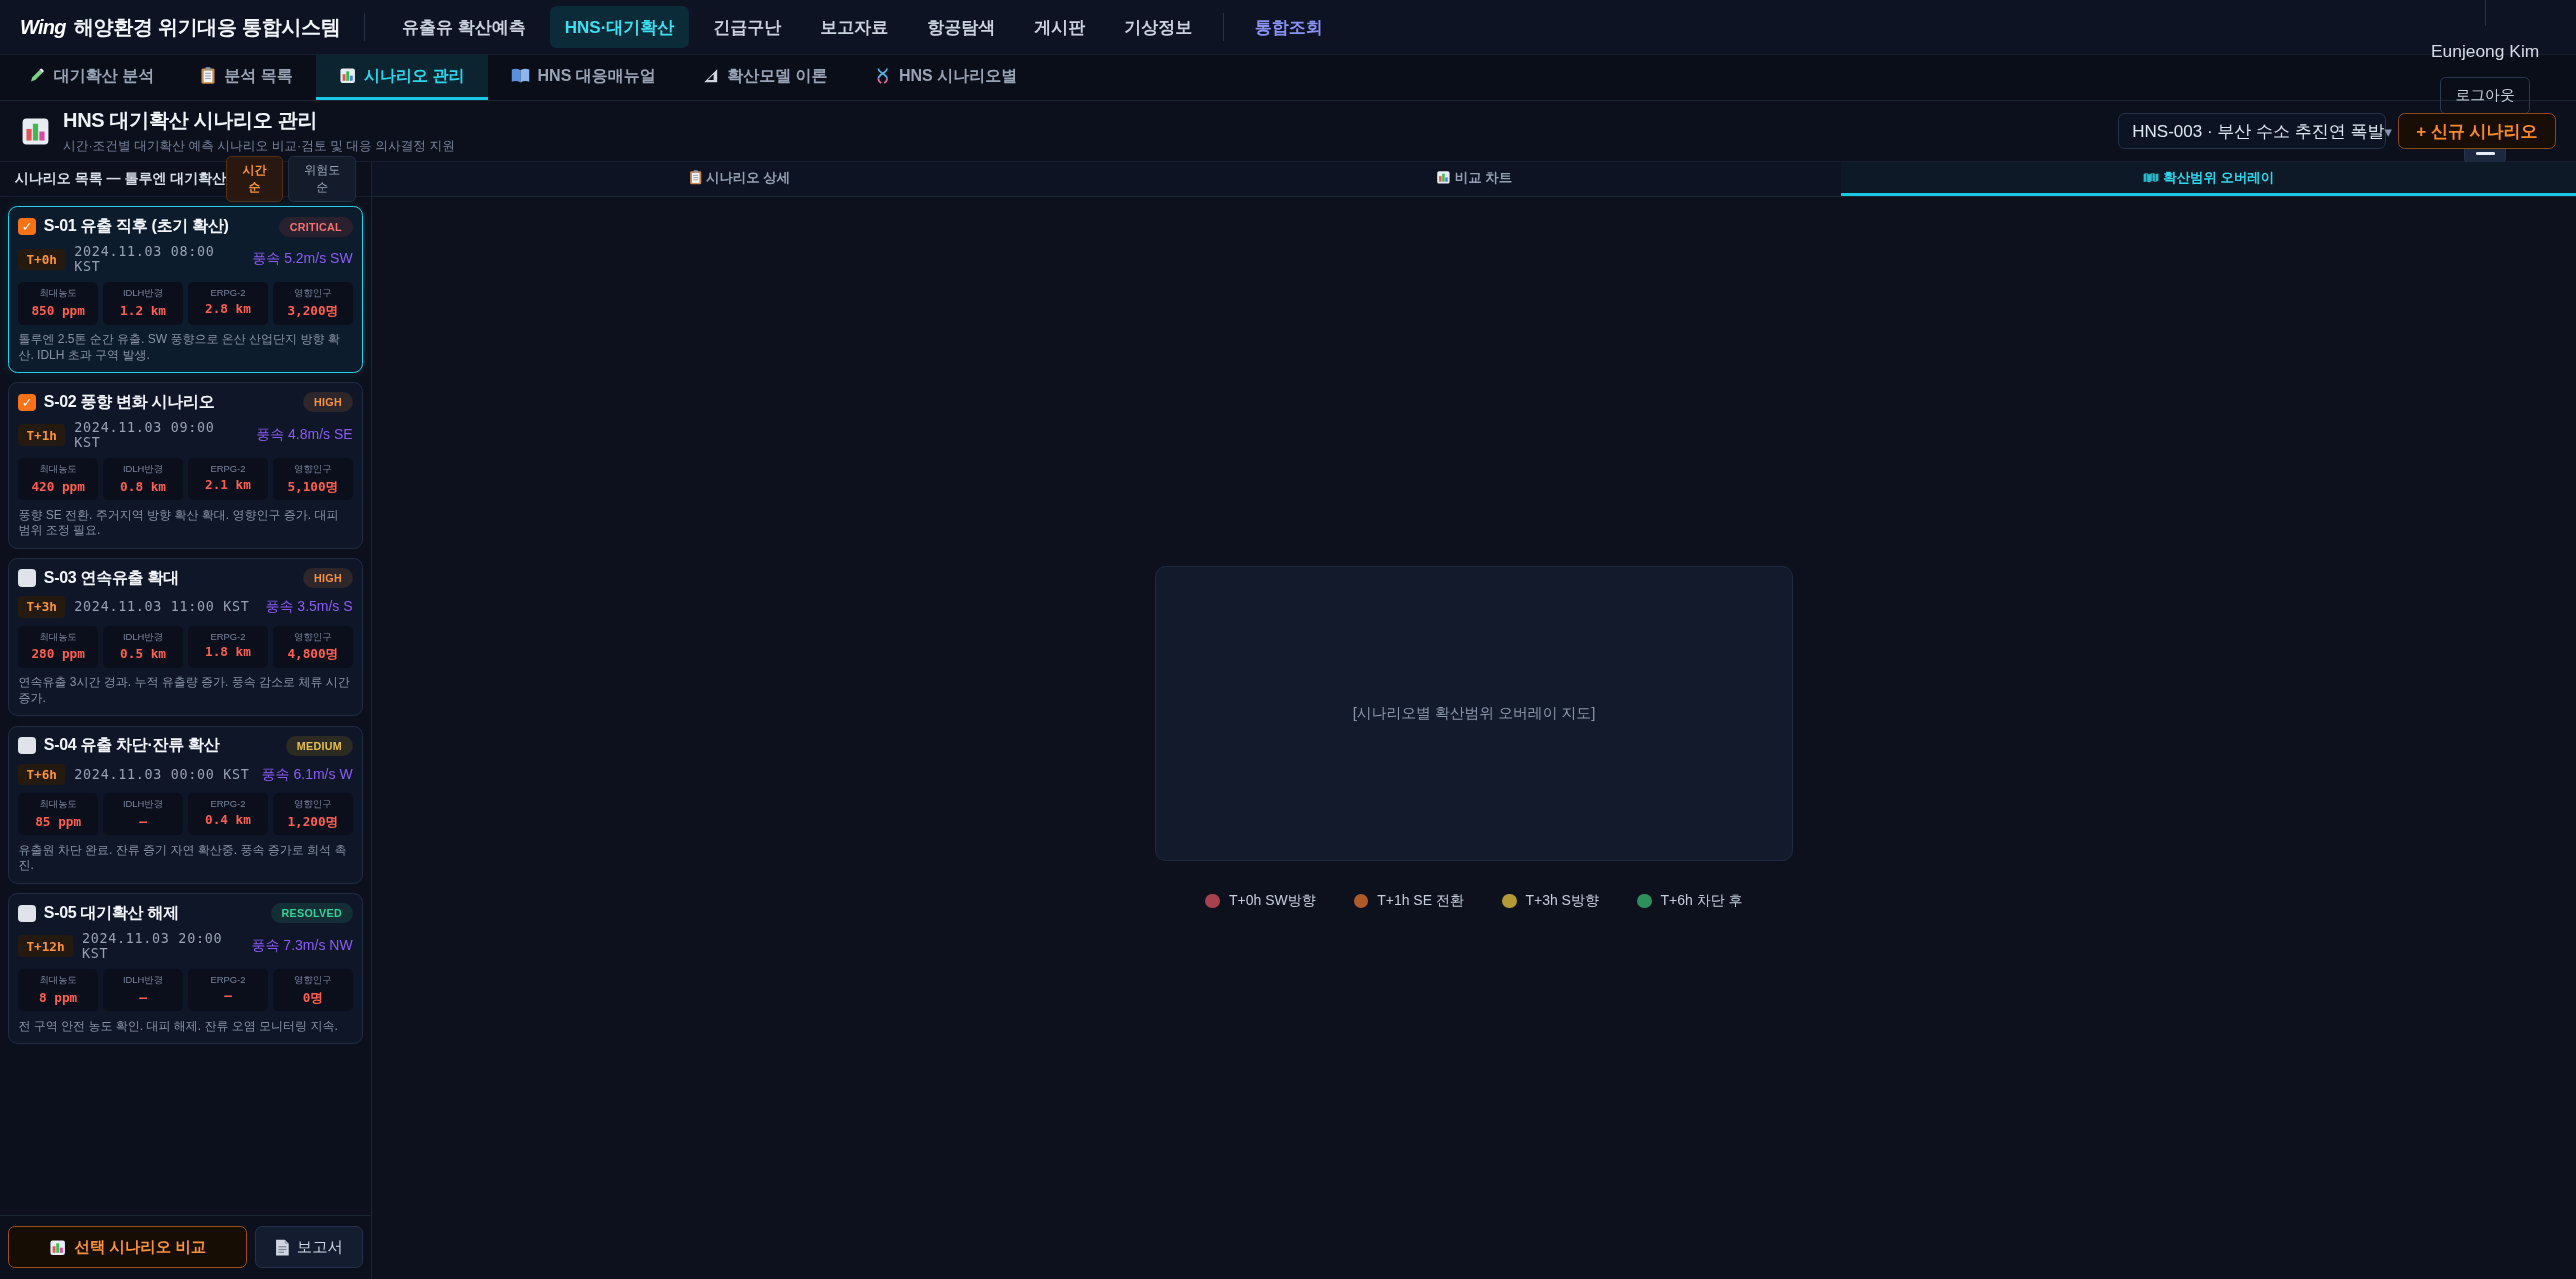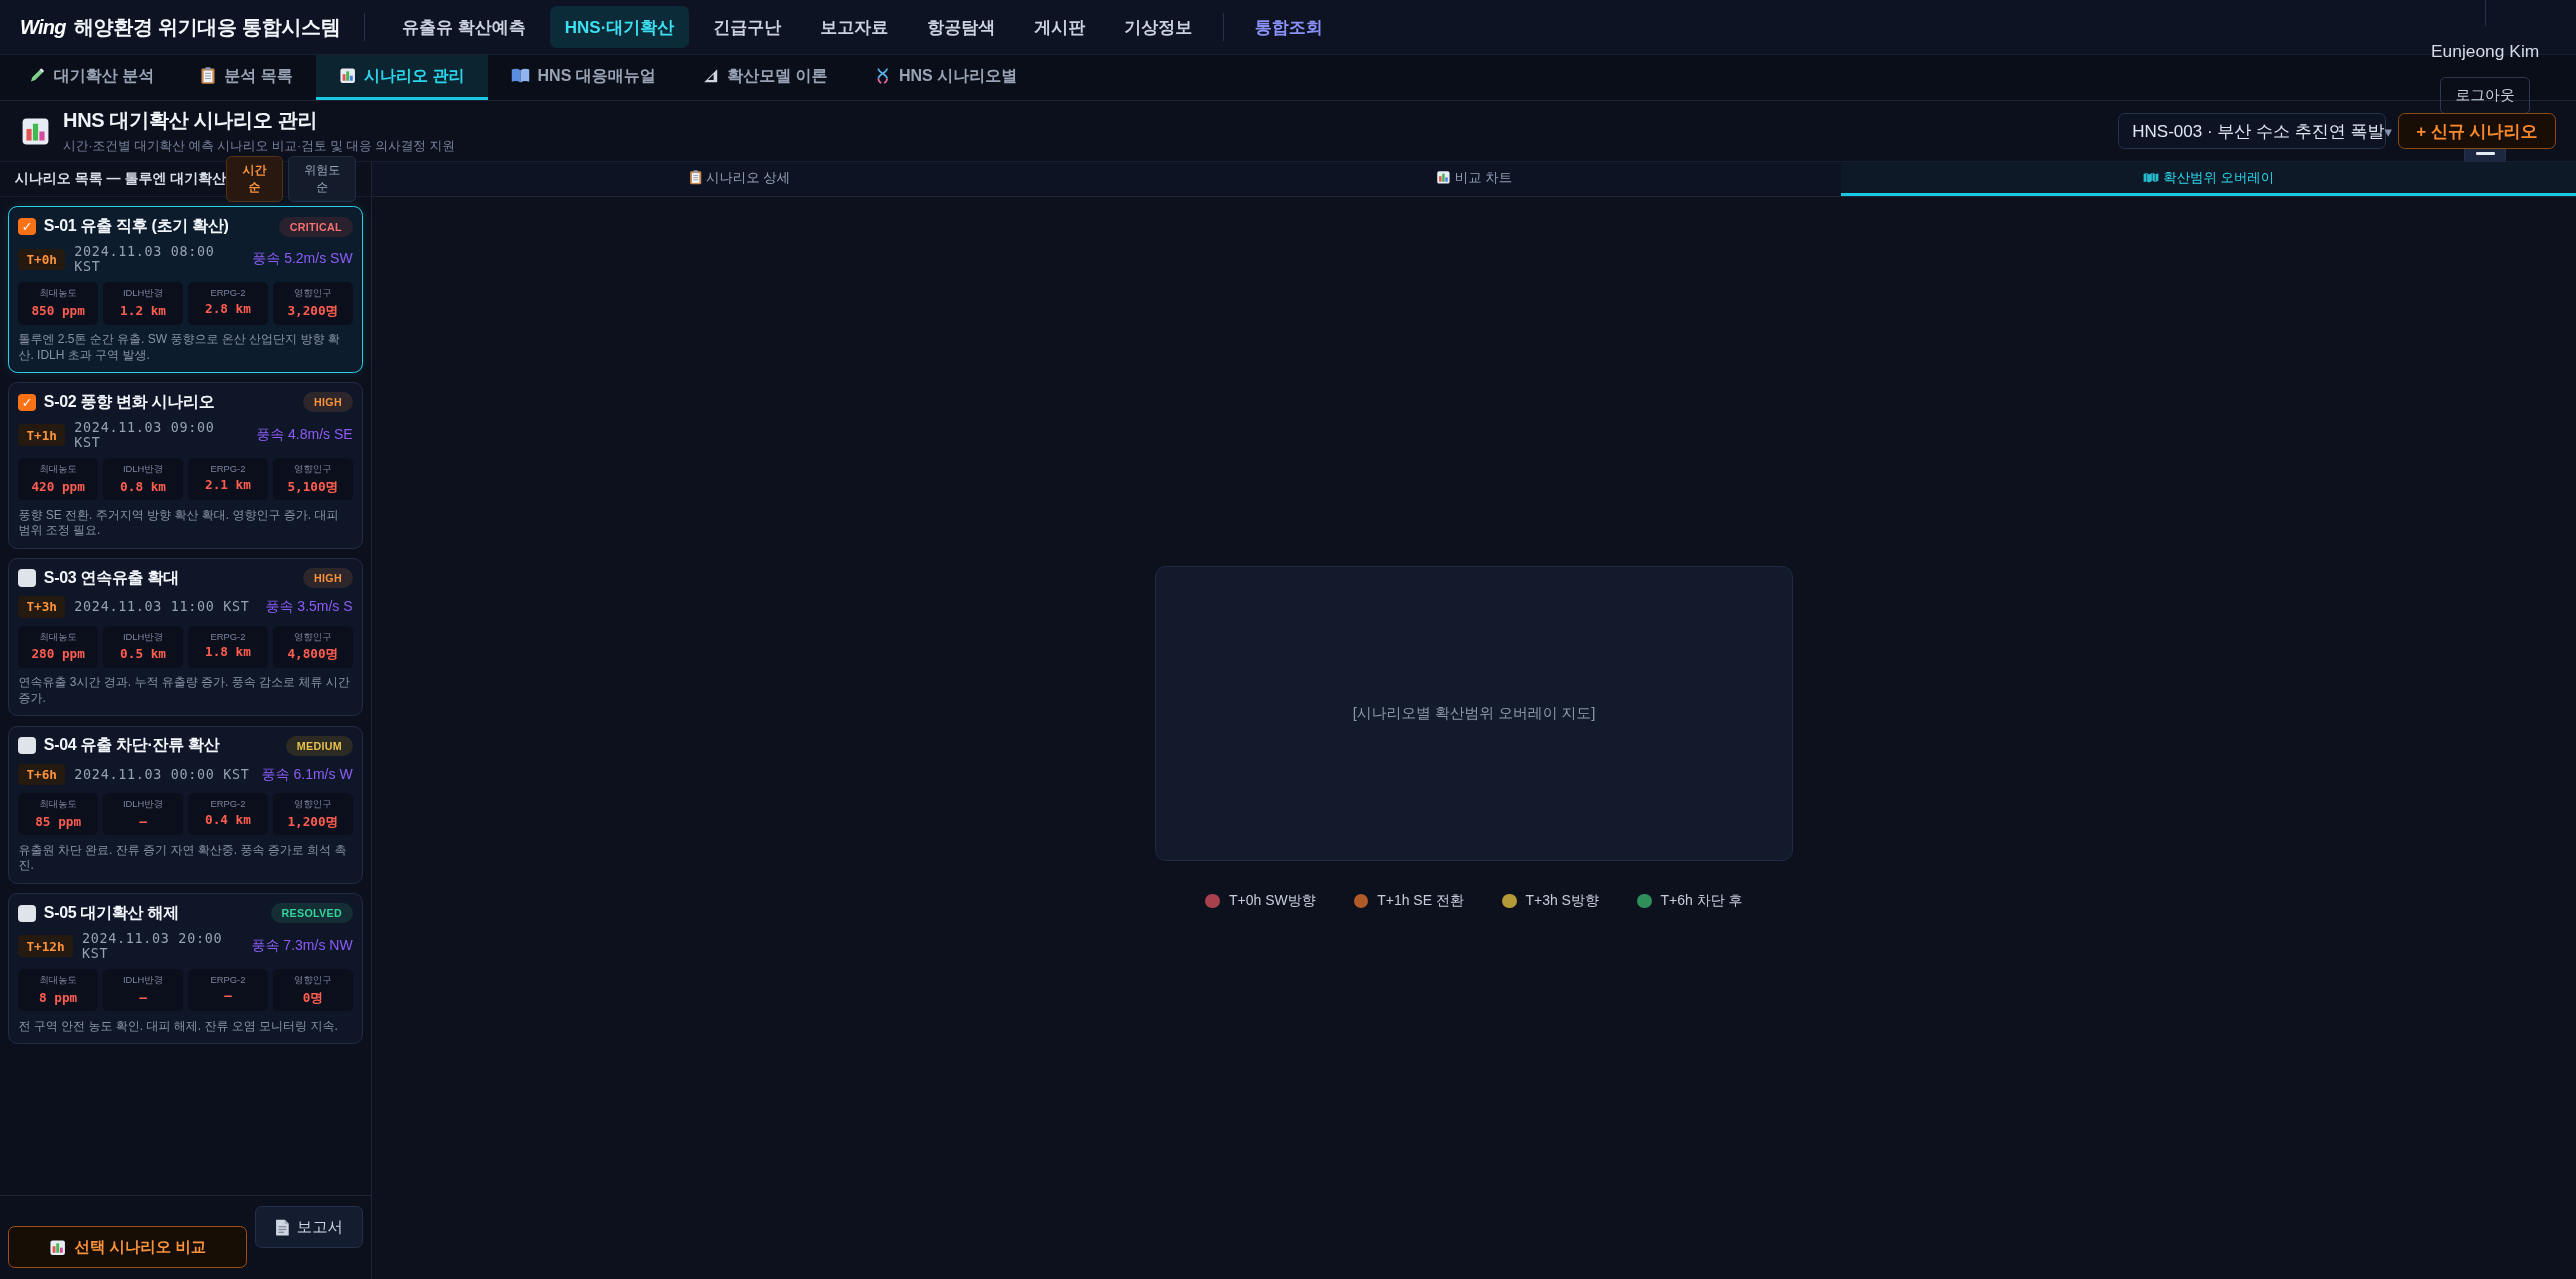--- a/index.html
+++ b/index.html
@@ -95,33 +95,33 @@
   .wind { font-size:14px; color:#8b5cf6; white-space:nowrap; }
   .c-metrics { display:grid; grid-template-columns:repeat(4,1fr); gap:5.4px; margin-top:8px; }
   .m { background:#0a0f1b; border-radius:5.4px; padding:4.7px 2.7px; text-align:center; }
   .ml { display:block; font-size:9.4px; color:#7b86a0; }
   .mv { display:block; font-family:"DejaVu Sans Mono",monospace; font-size:12.7px; font-weight:700; color:#ff5e51; margin-top:2.7px; white-space:nowrap; }
   .c-desc { margin-top:7.4px; font-size:12px; color:#8993a6; line-height:1.3; }
 
   .sb-foot { margin-top:auto; border-top:0.7px solid #1b2534; padding:10.7px 8px; display:flex; gap:8px; }
   .compare-btn {
     flex:1; height:42px; border-radius:6.7px; border:1.3px solid #a14e16; background:#160d05; color:#fb923c;
-    font-size:15.4px; font-weight:700; cursor:pointer; display:flex; align-items:center; justify-content:center; gap:8px;margin-top:20px;
+    font-size:15.4px; font-weight:700; cursor:pointer; display:flex; align-items:center; justify-content:center; gap:8px;
   }
   .report-btn {
     height:42px; border-radius:6.7px; background:#141d30; border:0.7px solid #25314a; color:#cdd6e2;
     font-size:15.4px; padding:0 19px; cursor:pointer; display:flex; align-items:center; justify-content:center; gap:6.7px;
   }
 
   
   .main { flex:1; display:flex; flex-direction:column; background:#0c111d; }
   .main-tabs { display:flex; height:35px; border-bottom:0.7px solid #1b2534; background:#0d1322; }
   .main-tab {
     flex:1; display:flex; align-items:center; justify-content:center; gap:4px;
-    font-size:13.4px; font-weight:400; color:#93a0b4; cursor:pointer; border:none; background:transparent;
+    font-size:13.4px; font-weight:700; color:#93a0b4; cursor:pointer; border:none; background:transparent;
     border-bottom:3.4px solid transparent;
   }
   .main-tab.active { background:#0d1926; color:#2bd7ec; border-bottom-color:#19c9e4; }
   .main-body { flex:1; display:flex; flex-direction:column; align-items:center; justify-content:center; gap:31px; }
   .map-box {
     width:638px; height:295px; background:#121a2b; border:0.7px solid #202b42; border-radius:10.7px;
     display:flex; align-items:center; justify-content:center;
   }
   .map-box span { font-size:14.8px; color:#8b97ab; }
   .legend { display:flex; align-items:center; gap:38px; }

